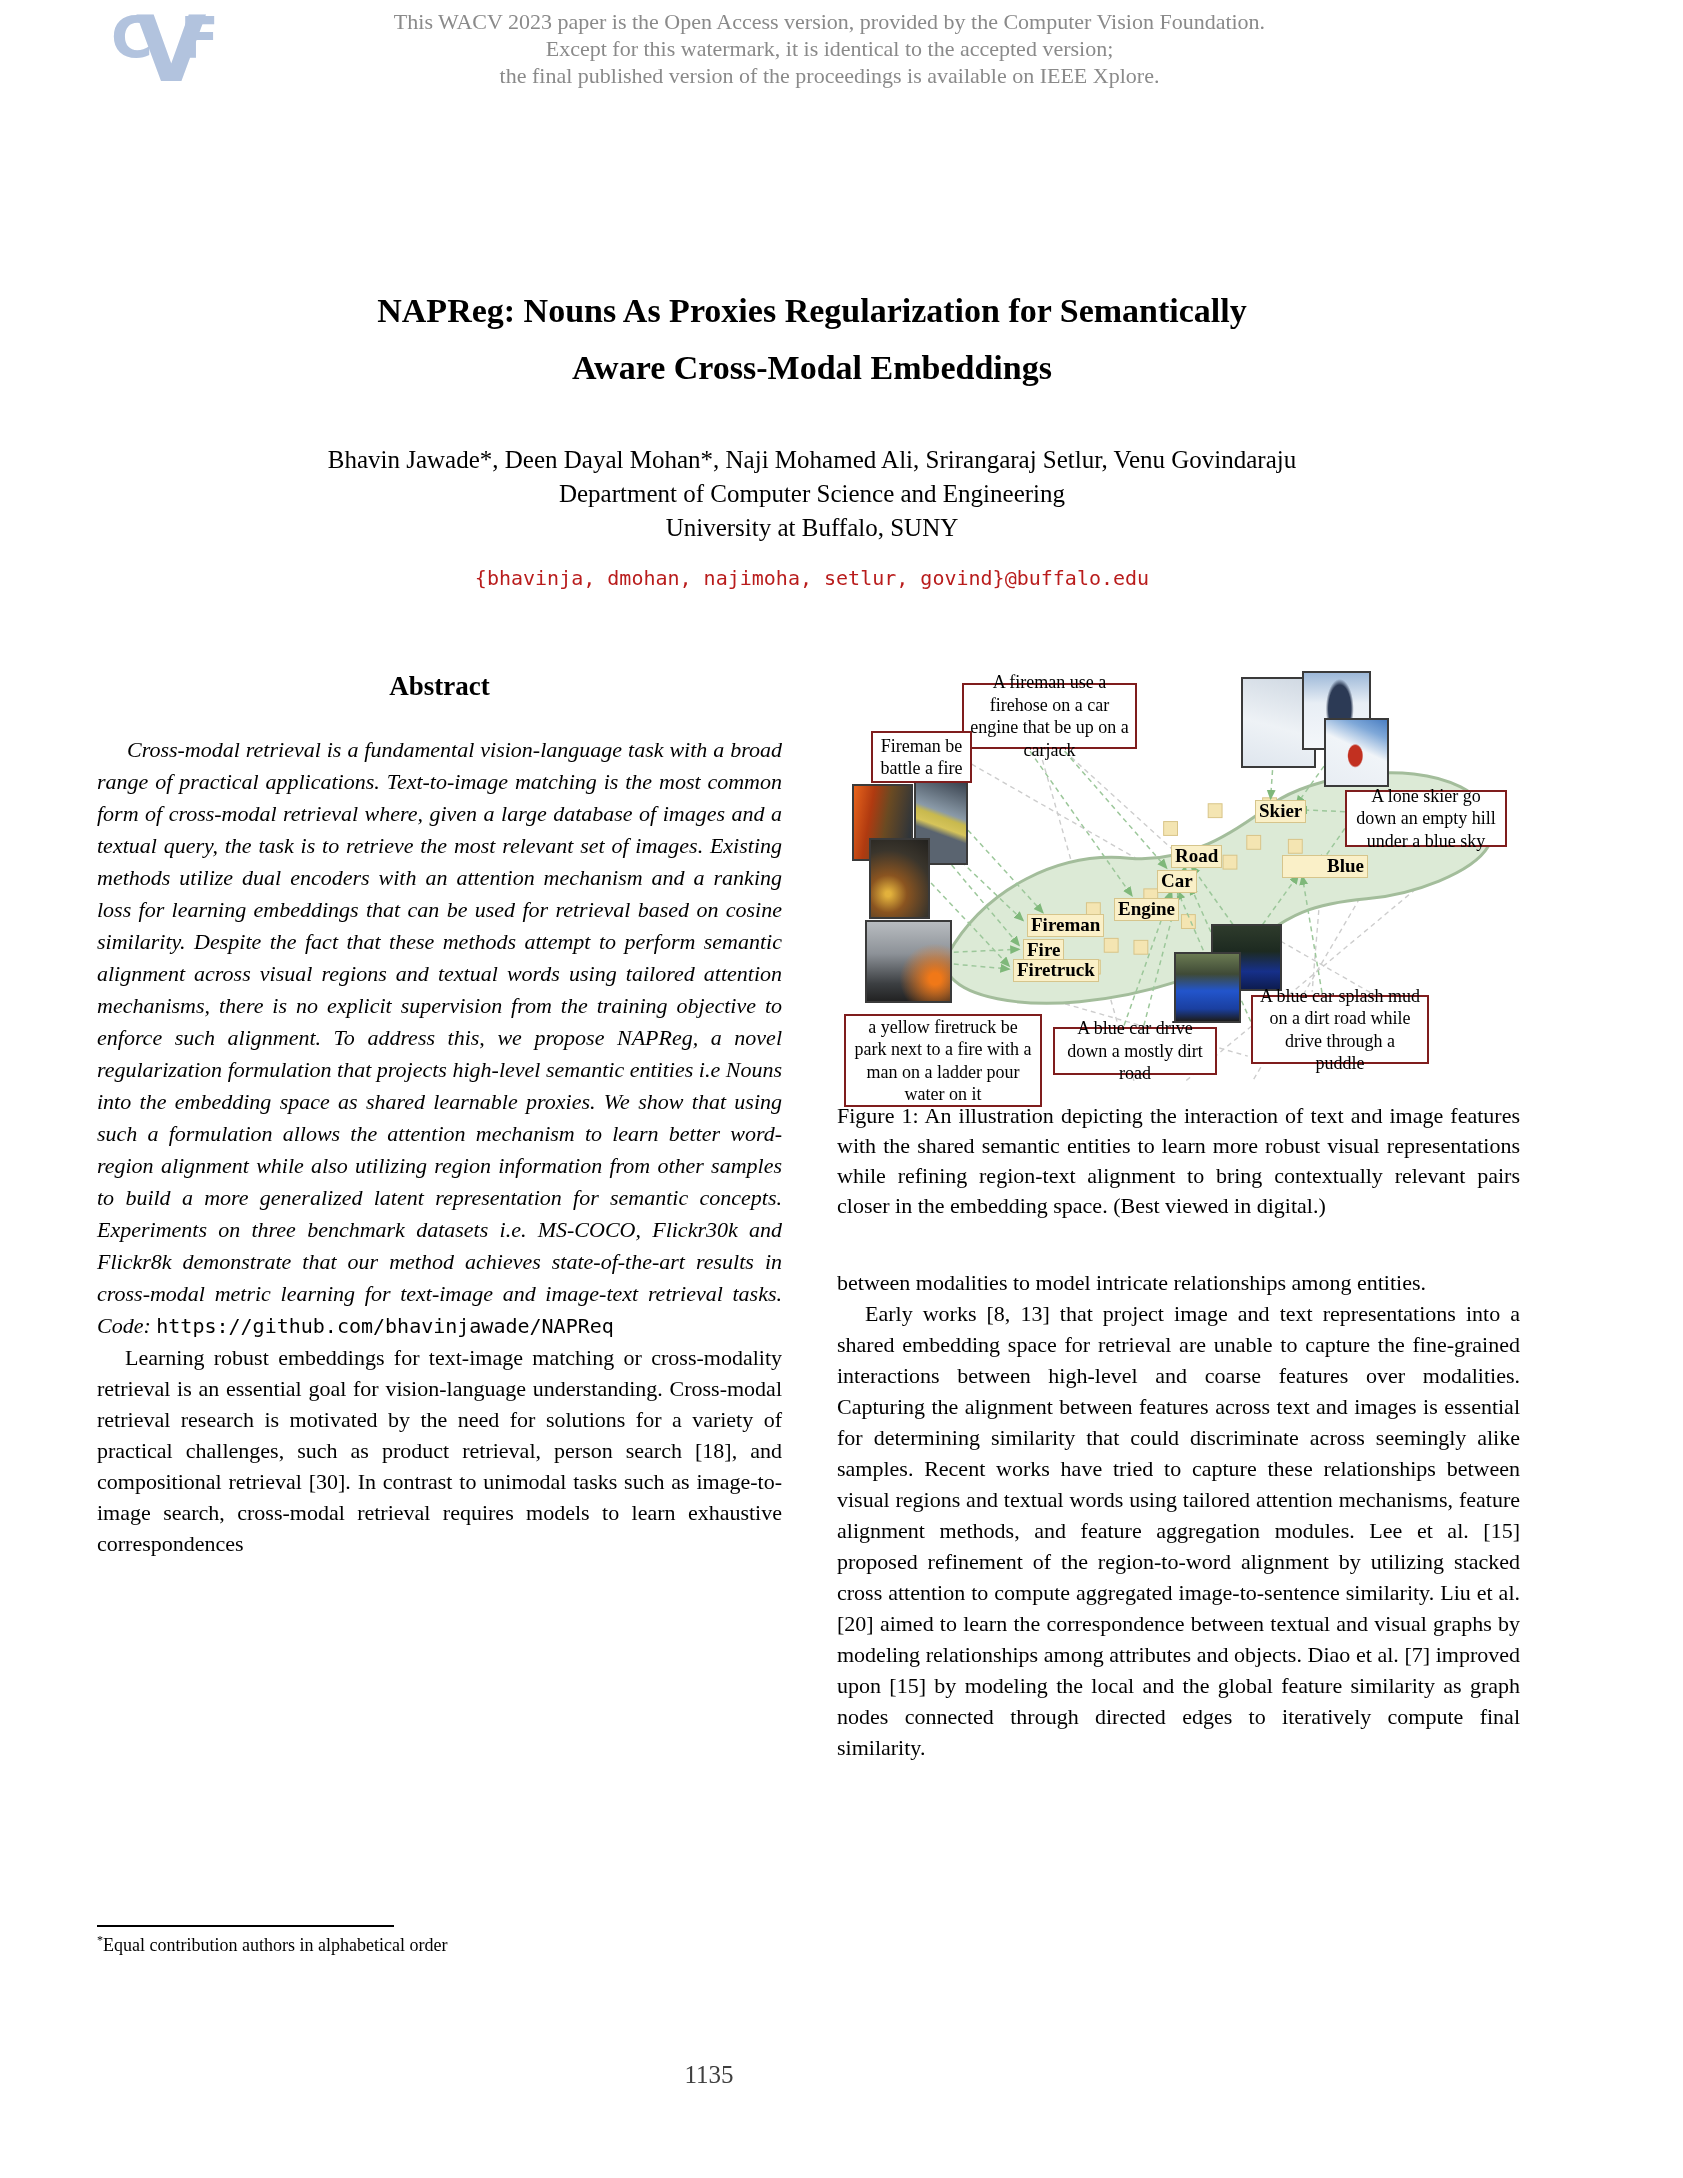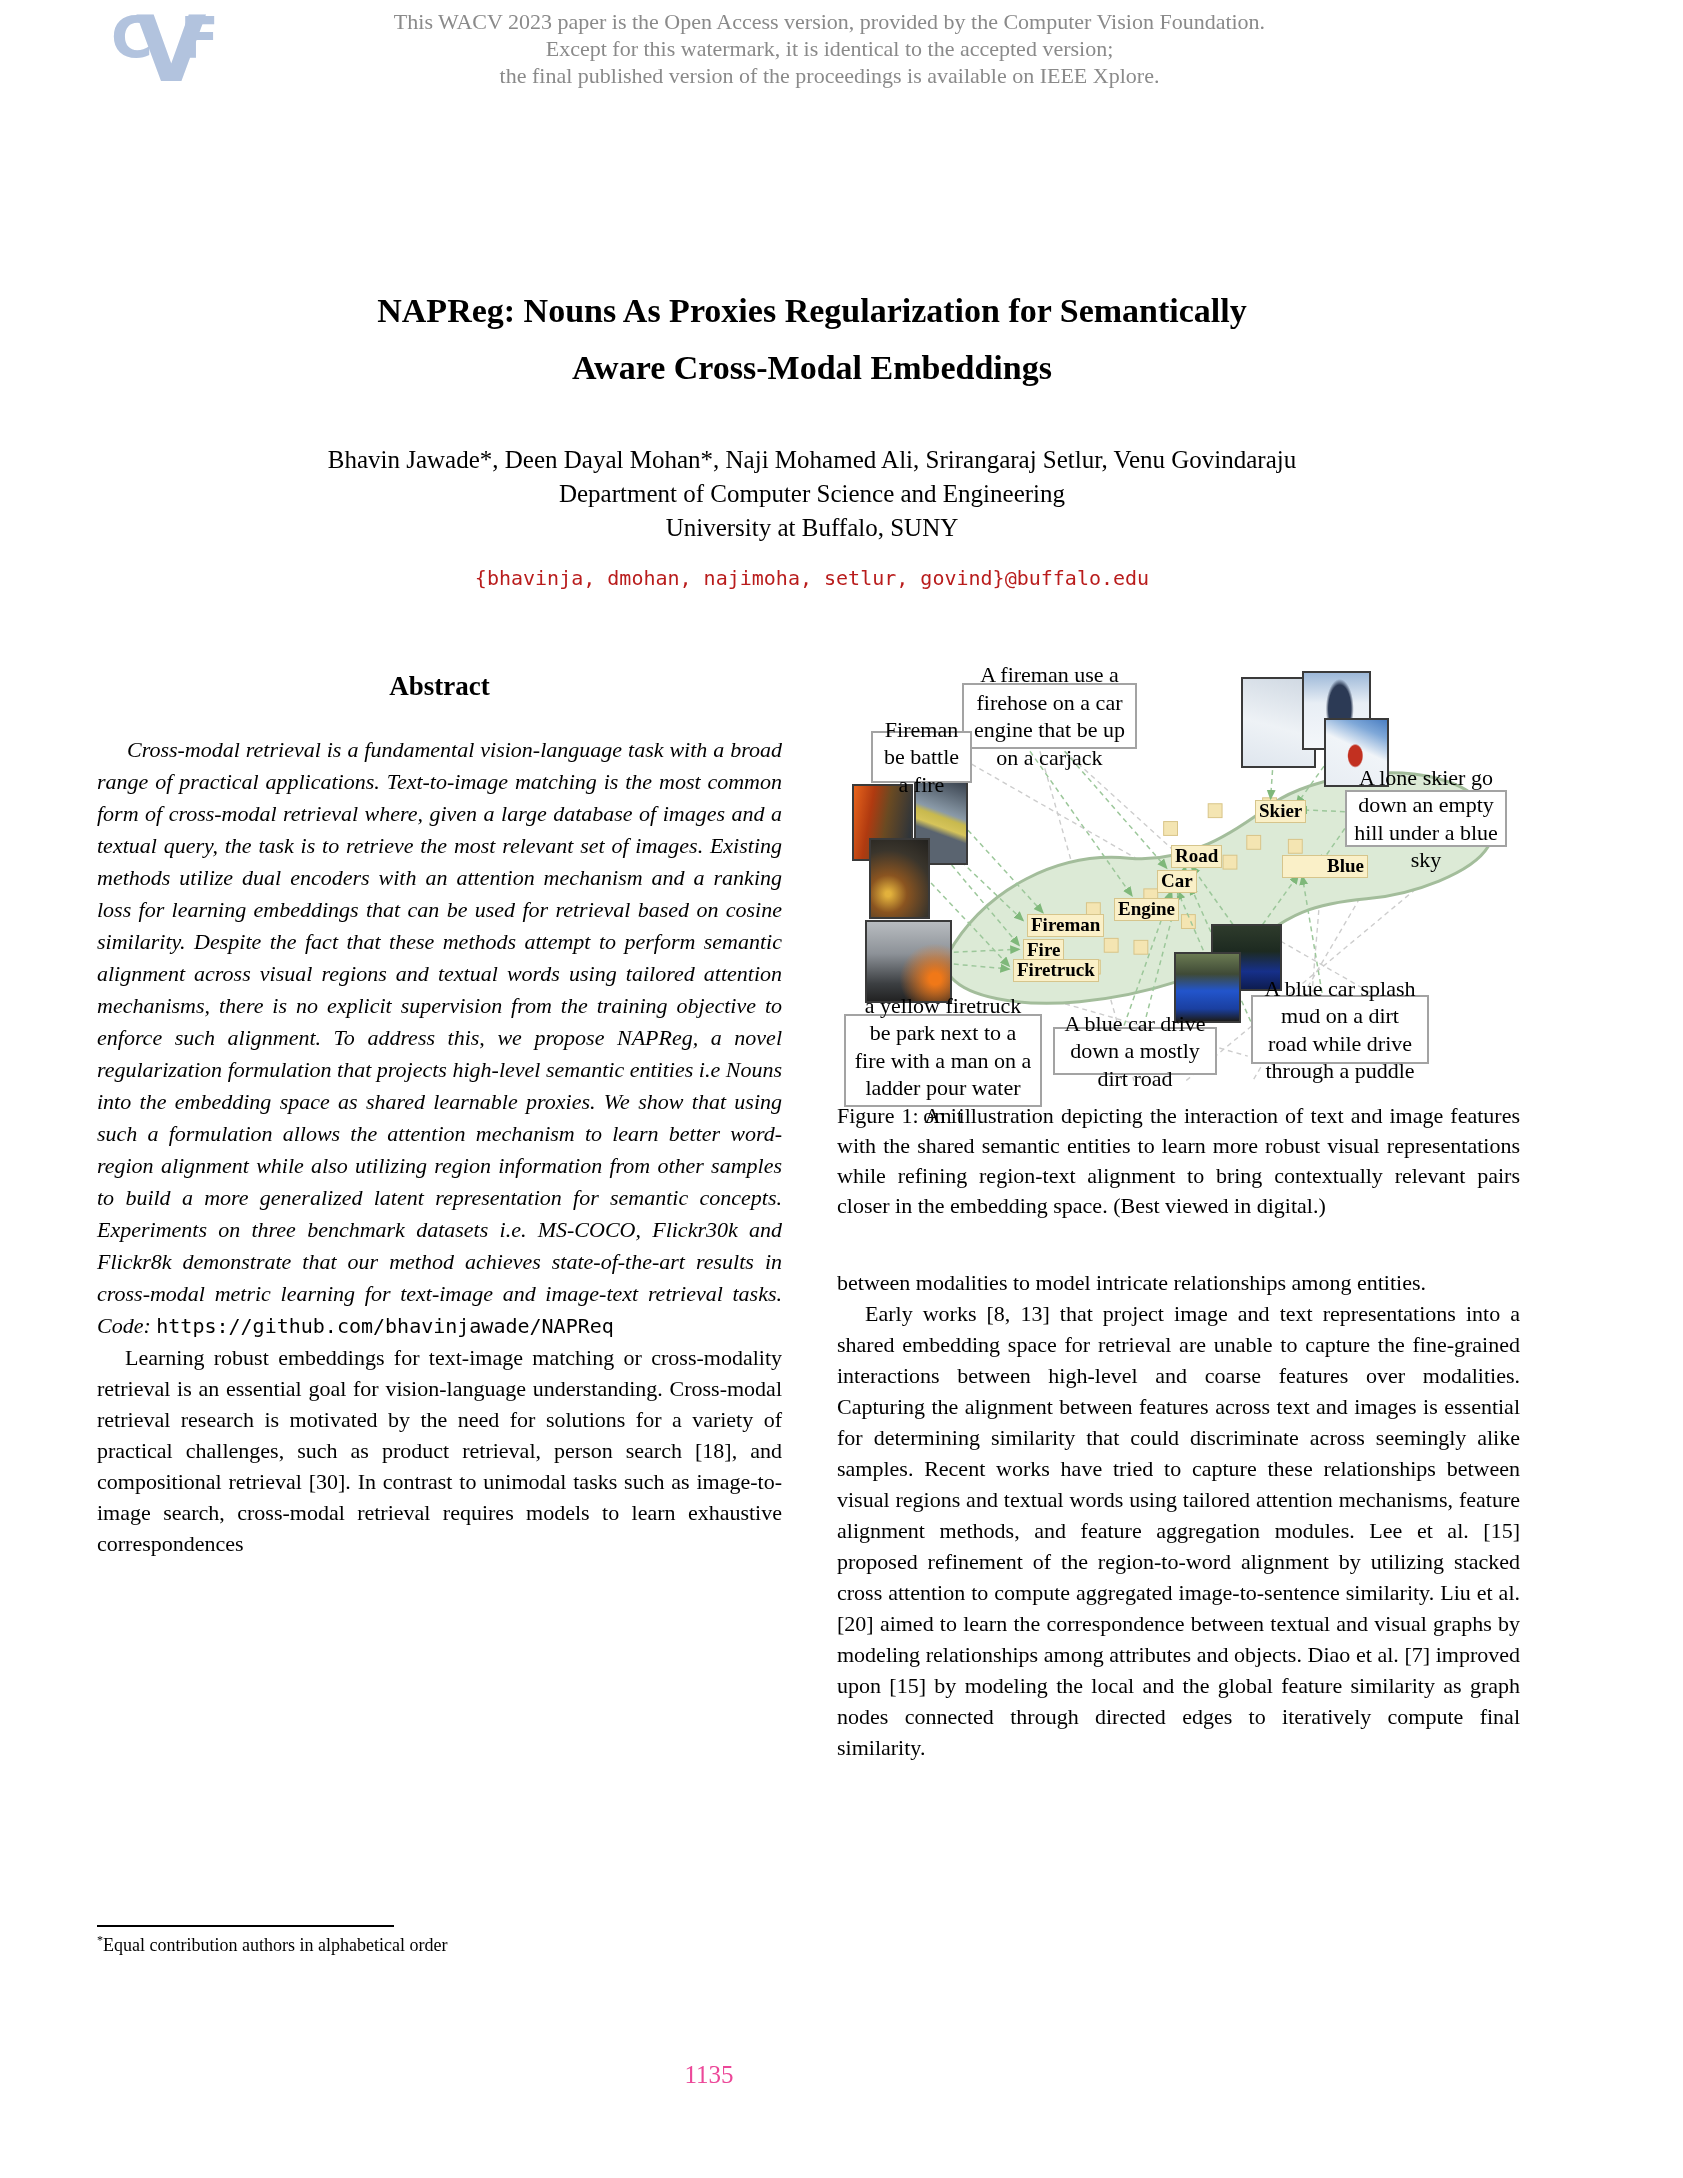--- a/index.html
+++ b/index.html
@@ -40,28 +40,28 @@
   .footnote-block{position:absolute;left:97px;top:1925px;width:685px;}
   .footnote-rule{width:297px;border-top:2px solid #000;margin-bottom:6px;}
   .footnote-text{font-size:18px;}
   .footnote-text sup{font-size:12px;}
 
   .fig-caption{margin:2px 0 0 0;font-size:22px;line-height:30px;text-align:justify;}
   .rc-para1{margin:46px 0 0 0;}
   .rc-para2{margin:0;}
 
   .page-number{position:absolute;left:0;top:2061px;width:1418px;text-align:center;
-               color:#ec4899;font-size:25px;}
+               color:#404040;font-size:25px;}
 
   
   .figure{position:relative;width:683px;height:444px;}
   .figure svg{position:absolute;left:0;top:0;z-index:1;}
   .ph{position:absolute;z-index:2;border:2px solid #3a3a3a;box-sizing:border-box;}
-  .tbox{position:absolute;z-index:3;background:#fff;border:2px solid #a3a3a3;
-        box-sizing:border-box;font-size:22px;line-height:1.25;text-align:center;
+  .tbox{position:absolute;z-index:3;background:#fff;border:2px solid #7f1d1d;
+        box-sizing:border-box;font-size:18px;line-height:1.25;text-align:center;
         padding:4px 6px;display:flex;align-items:center;justify-content:center;}
   .noun{position:absolute;z-index:3;background:#faf0c8;border:1px solid #d6c58c;
         font-weight:bold;font-size:19px;line-height:1.1;padding:0 3px;}
 
   
   .ph-fire1{background:linear-gradient(100deg,#e8641c 0%,#b03a10 30%,#6a4a22 55%,#23303e 100%);}
   .ph-fire2{background:linear-gradient(20deg,#5a6470 38%,#d6c45a 46%,#c8b94e 56%,#8a9aa8 62%,#39424e 100%);}
   .ph-fire3{background:radial-gradient(circle at 30% 70%,#e2b13c 4%,#8a5420 28%,#3a352c 65%,#22211e 100%);}
   .ph-truck{background:radial-gradient(59px 59px at 82% 72%,#f07818 10%,rgba(240,120,24,0) 60%),
             linear-gradient(180deg,#b8bcc0 0%,#8d9298 40%,#3c3f42 78%,#222 100%);}

